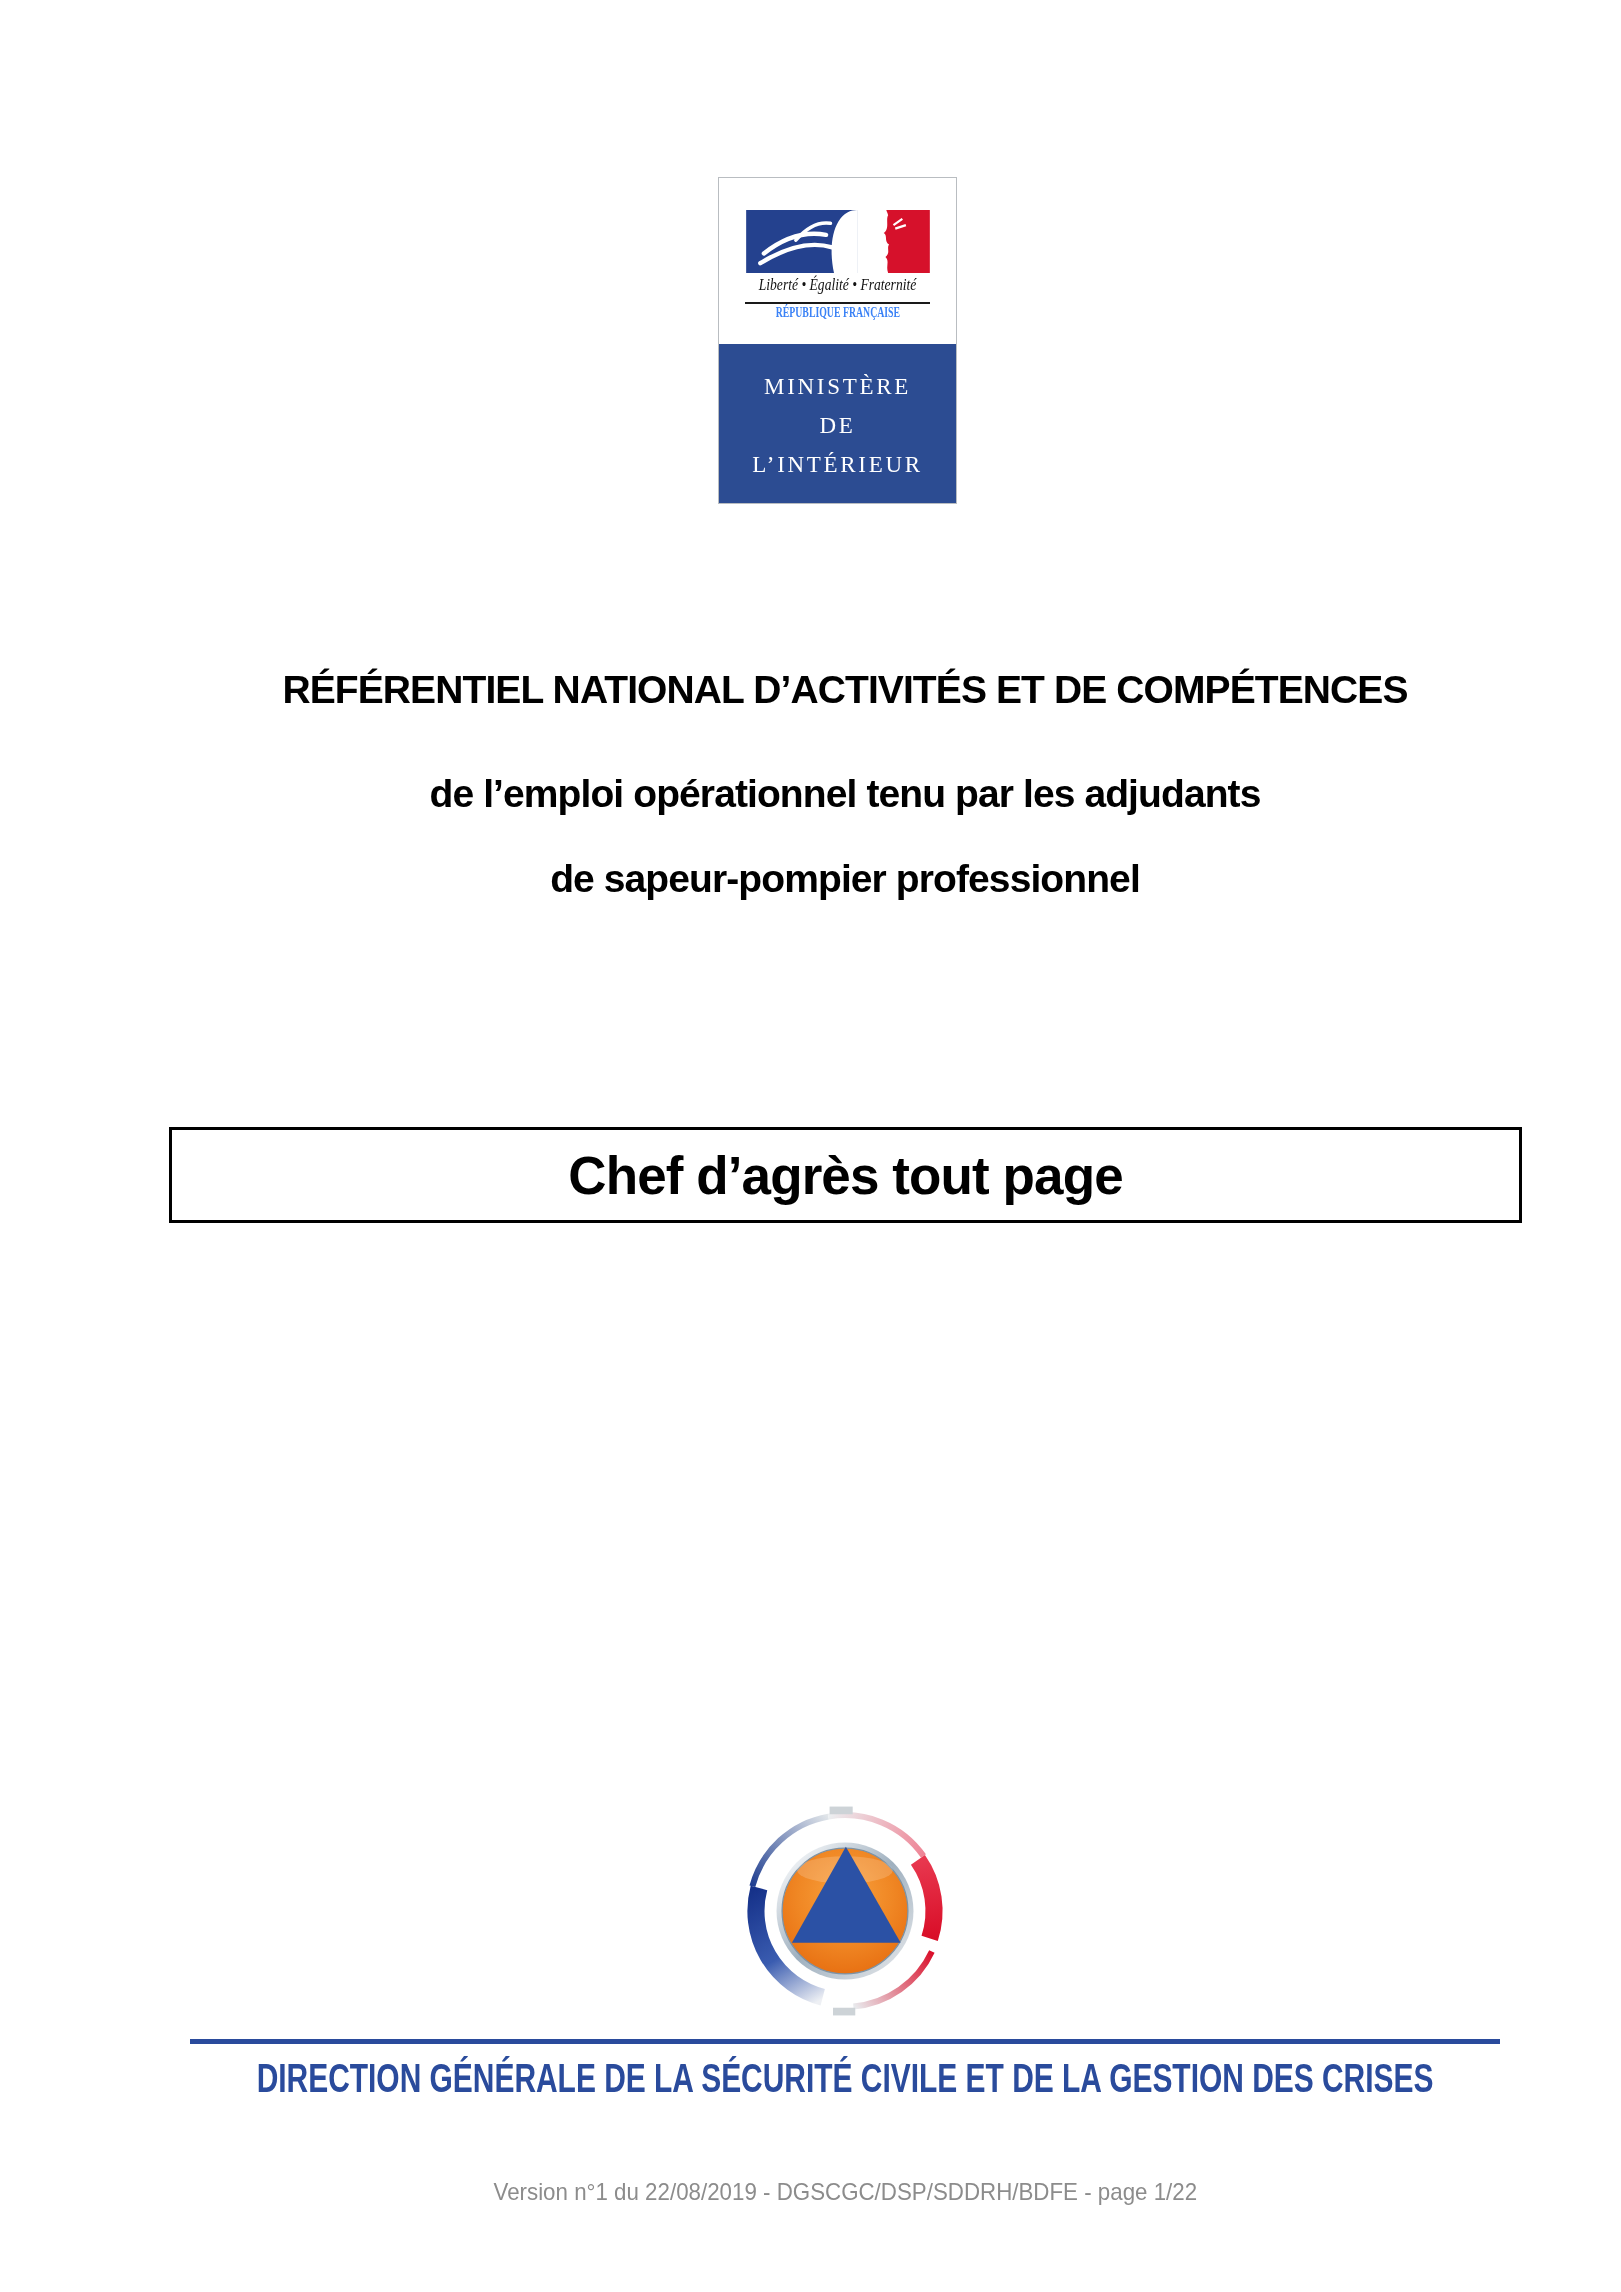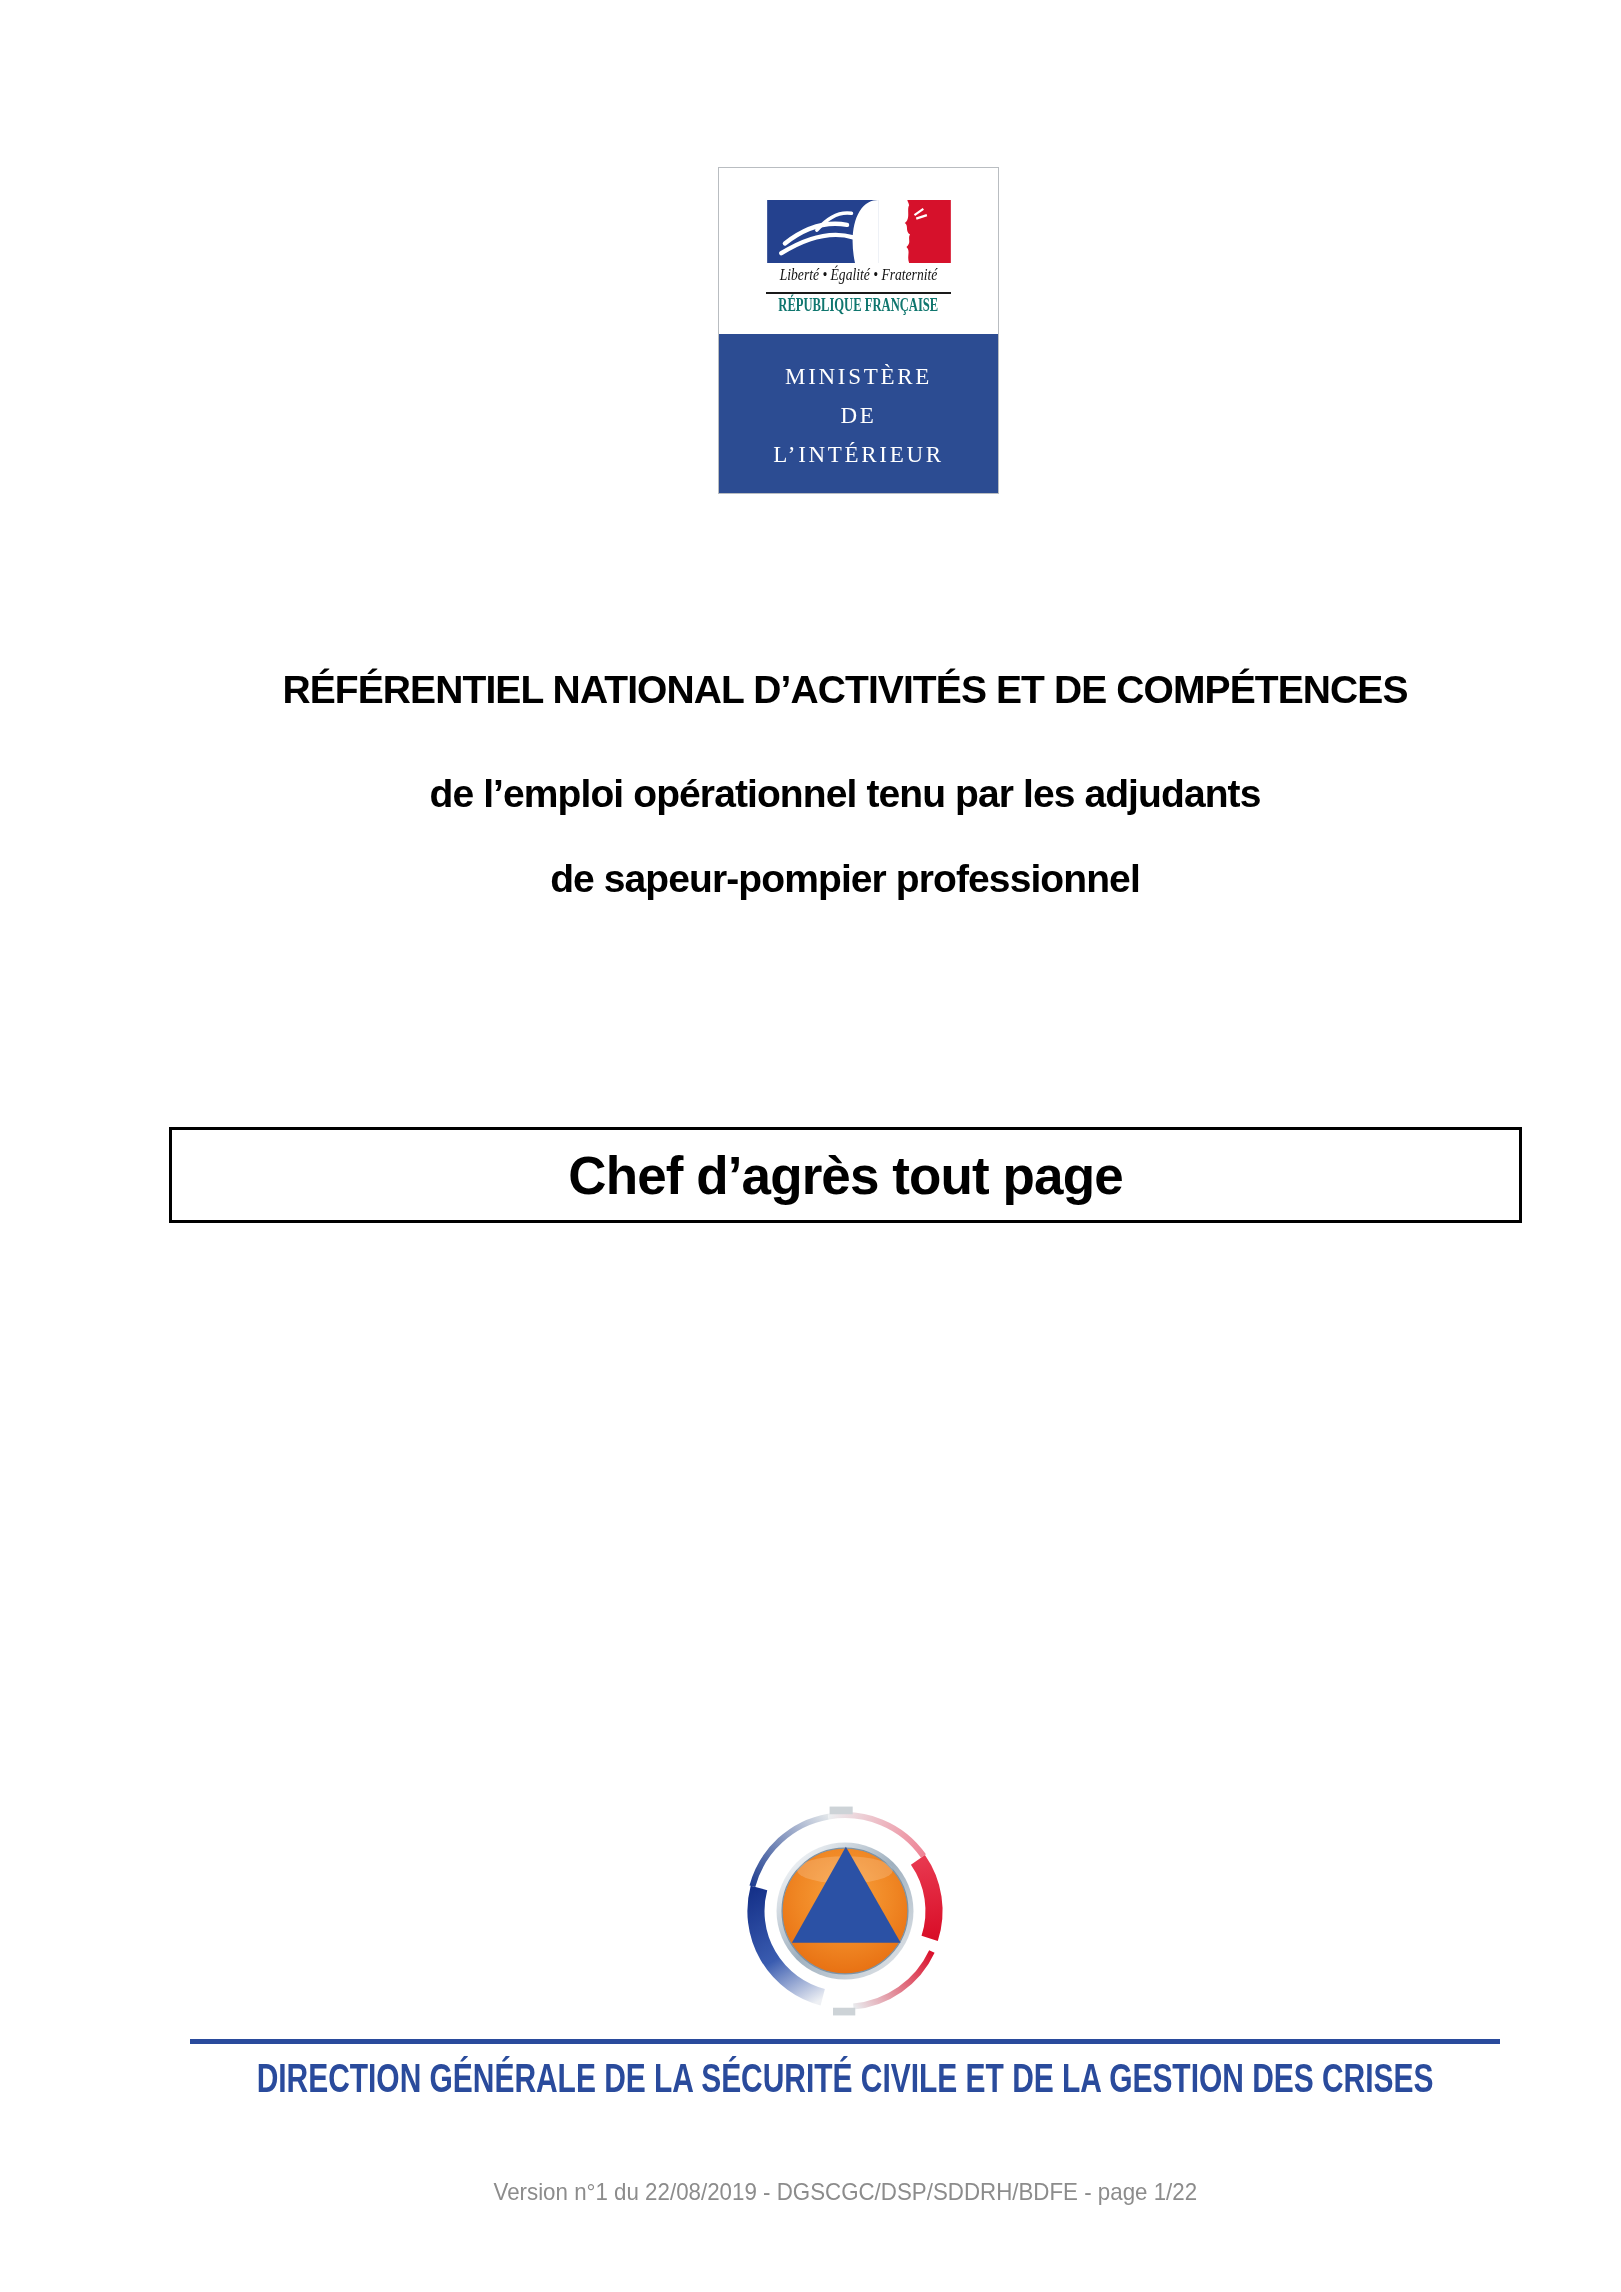--- a/index.html
+++ b/index.html
@@ -5,35 +5,35 @@
   html,body { margin:0; padding:0; background:#ffffff; }
   .page {
     position:relative; width:1622px; height:2293px; background:#ffffff;
     overflow:hidden; font-family:"Liberation Sans", sans-serif; color:#000;
   }
   
   .content { position:absolute; left:34px; top:0; width:1622px; height:100%; }
 
   
   .mi-logo {
-    position:absolute; top:167px; left:50%; width:281px; height:327px; margin-left:-127px;
+    position:absolute; top:177px; left:50%; width:239px; height:327px; margin-left:-127px;
     border:0.9px solid #b9bdc1; box-sizing:border-box; background:#fff;
   }
   .mi-white { position:relative; height:166px; background:#fff; }
   .flag { position:absolute; top:32px; left:50%; margin-left:-92px; }
   .mi-motto {
     position:absolute; top:97px; left:0; width:100%; text-align:center;
     font-family:"Liberation Serif", serif; font-style:italic; font-size:17px; color:#121212;
     white-space:nowrap;
   }
   .mi-motto span { display:inline-block; transform:scaleX(0.80); transform-origin:center; }
   .mi-rule { position:absolute; top:124px; left:50%; margin-left:-93px; width:185px; height:1.8px; background:#1a1a1a; }
   .mi-republique {
     position:absolute; top:127px; left:0; width:100%; text-align:center;
-    font-family:"Liberation Serif", serif; font-weight:bold; font-size:18px; color:#0f766e;
+    font-family:"Liberation Serif", serif; font-weight:bold; font-size:14px; color:#3b82f6;
     white-space:nowrap;
   }
   .mi-republique span { display:inline-block; transform:scaleX(0.70); transform-origin:center; }
   .mi-blue {
     position:absolute; top:166px; left:0; right:0; bottom:0; background:#2c4c92;
     color:#fff; text-align:center; font-family:"Liberation Serif", serif;
     font-size:23px; letter-spacing:2.7px; line-height:39px; padding-top:23px; box-sizing:border-box;
   }
 
   

